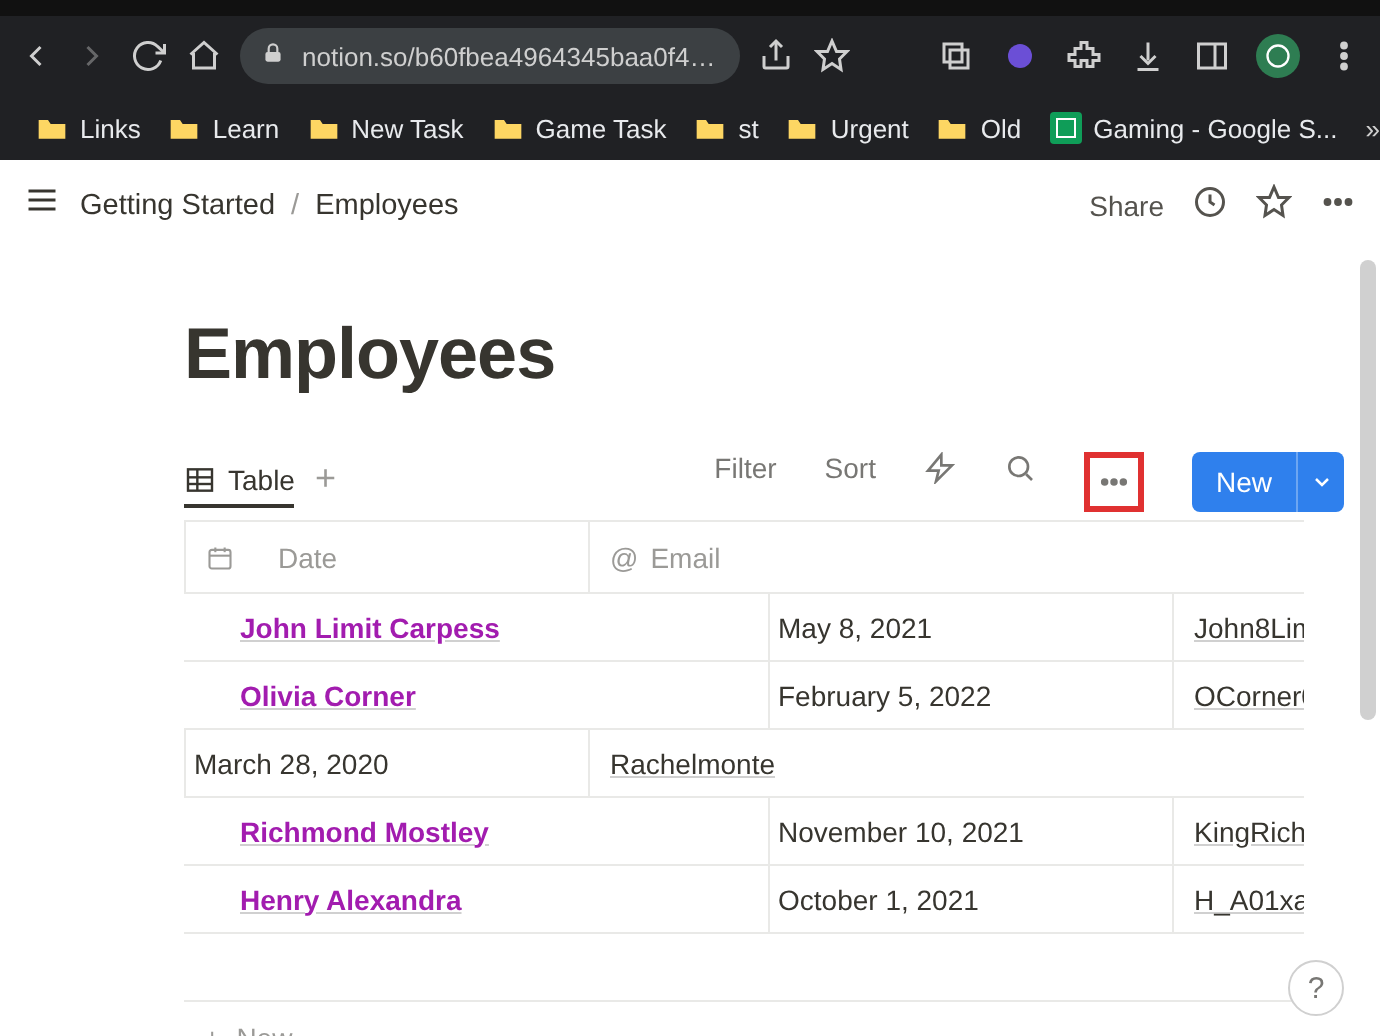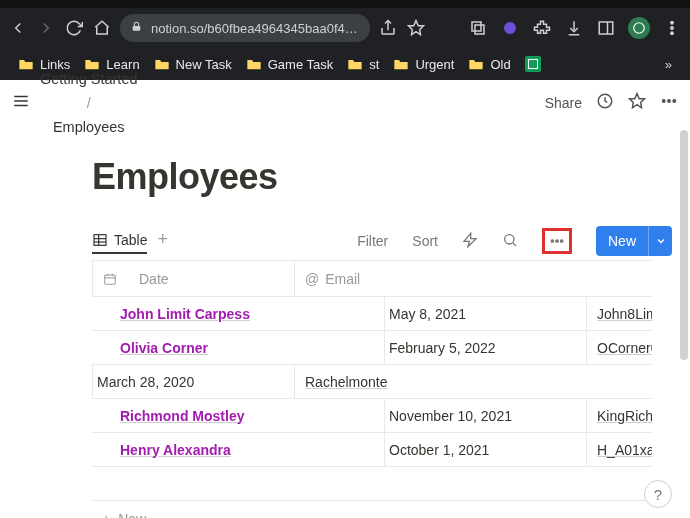--- a/index.html
+++ b/index.html
@@ -18,35 +18,35 @@
   .bookmarks { display:flex; align-items:center; height:32px; background:#202124; padding:0 18px; gap:14px; font-size:13px; color:#e8eaed;}
   .bm { display:flex; align-items:center; gap:6px; cursor:pointer; white-space:nowrap;}
   .bm-folder { width:16px; height:14px;}
   .bm-folder svg { width:16px; height:14px; fill:#fdd663;}
   .bm-sheet { width:16px; height:16px; background:#0f9d58; border-radius:2px; position:relative;}
   .bm-sheet::after{content:""; position:absolute; left:3px; top:3px; right:3px; bottom:3px; border:1px solid #fff;}
   .bm-more { margin-left:auto; color:#cfcfcf; cursor:pointer;}
   
   .page-top { display:flex; align-items:center; height:46px; padding:0 12px; gap:10px; color:#37352f; border-bottom:1px solid transparent;}
   .menu-icon svg{width:18px;height:18px; stroke:#37352f; stroke-width:2; fill:none;}
-  .breadcrumb { font-size:14.5px; color:#37352f; display:flex; align-items:center; gap:8px;flex-direction:column;}
+  .breadcrumb { font-size:14.5px; color:#37352f; display:flex; align-items:center; gap:8px;}
   .crumb-cur{color:#37352f;}
   .crumb-sep{color:#9b9a97;}
   .top-right{ margin-left:auto; display:flex; align-items:center; gap:14px; color:#55534e; font-size:14px;}
   .top-right .ic svg{width:18px;height:18px;stroke:#55534e;fill:none;stroke-width:2;}
   
   .content-wrap{position:relative; height:calc(518px - 8px - 40px - 32px - 46px); overflow:hidden;}
   .scroll-track{position:absolute; right:2px; top:4px; width:8px; height:230px; background:#d0d0d0; border-radius:4px;}
   .content{ padding: 30px 0 0 92px; width: 688px;}
   .page-title{ font-size:36px; font-weight:700; color:#37352f; letter-spacing:-0.5px;}
   .db-bar{ display:flex; align-items:center; margin-top:28px; font-size:14px; color:#787774; position:relative;}
   .view-tab{ display:flex; align-items:center; gap:6px; color:#37352f; font-weight:500; padding-bottom:4px; border-bottom:2px solid #37352f; cursor:pointer;}
   .view-tab svg{width:16px;height:16px;fill:none;stroke:#37352f;stroke-width:1.8;}
   .add-view{ margin-left:10px; color:#9b9a97; font-size:18px; cursor:pointer; padding-bottom:8px;}
-  .db-tools{ margin-left:auto; display:flex; align-items:center; gap:24px; padding-bottom:4px; padding-right:16px;}
+  .db-tools{ margin-left:auto; display:flex; gap:24px; padding-bottom:4px; padding-right:16px;}
   .db-tools .t{cursor:pointer; color:#787774;}
   .db-tools svg{width:16px;height:16px;stroke:#787774;fill:none;stroke-width:2;}
   .more-box{ border:3px solid #e03131; padding:2px 4px; display:flex; align-items:center; justify-content:center;}
   .new-btn{ display:flex; align-items:center; background:#2f80ed; color:#fff; border-radius:4px; height:30px; overflow:hidden; cursor:pointer;}
   .new-btn .lbl{padding:0 12px; font-weight:500;}
   .new-btn .dd{width:24px; height:100%; display:flex; align-items:center; justify-content:center; border-left:1px solid rgba(255,255,255,0.3);}
   .new-btn .dd svg{width:12px;height:12px;stroke:#fff;fill:none;stroke-width:2.5;}
   .db-divider{ border-bottom:1px solid #e9e9e7; margin-top:0; width:560px;}
   
   .table{ width:560px; font-size:14px; color:#37352f;}
@@ -192,20 +192,21 @@
         <span>Urgent</span>
       </div>
     <div class="bm">
         <span class="bm-folder"><svg viewBox="0 0 24 20">
             <path d="M2 4h7l2 3h11v11H2z"></path>
           </svg></span>
         <span>Old</span>
       </div>
     <div class="bm">
         <span class="bm-sheet"></span>
+        <span>Gaming - Google S...</span>
       </div>
     <div class="bm-more">»</div>
   </div>
 </div>
 
 <div class="page-top">
   <span class="menu-icon"><svg viewBox="0 0 24 24">
         <line x1="3" y1="6" x2="21" y2="6"></line>
         <line x1="3" y1="12" x2="21" y2="12"></line>
         <line x1="3" y1="18" x2="21" y2="18"></line>

